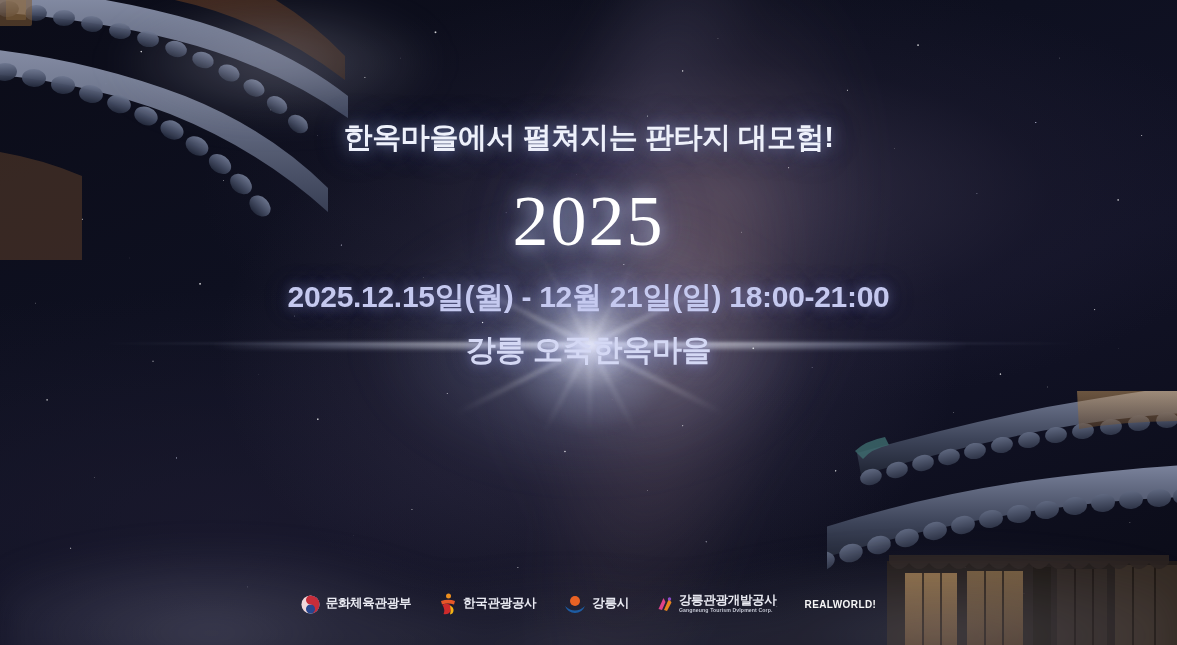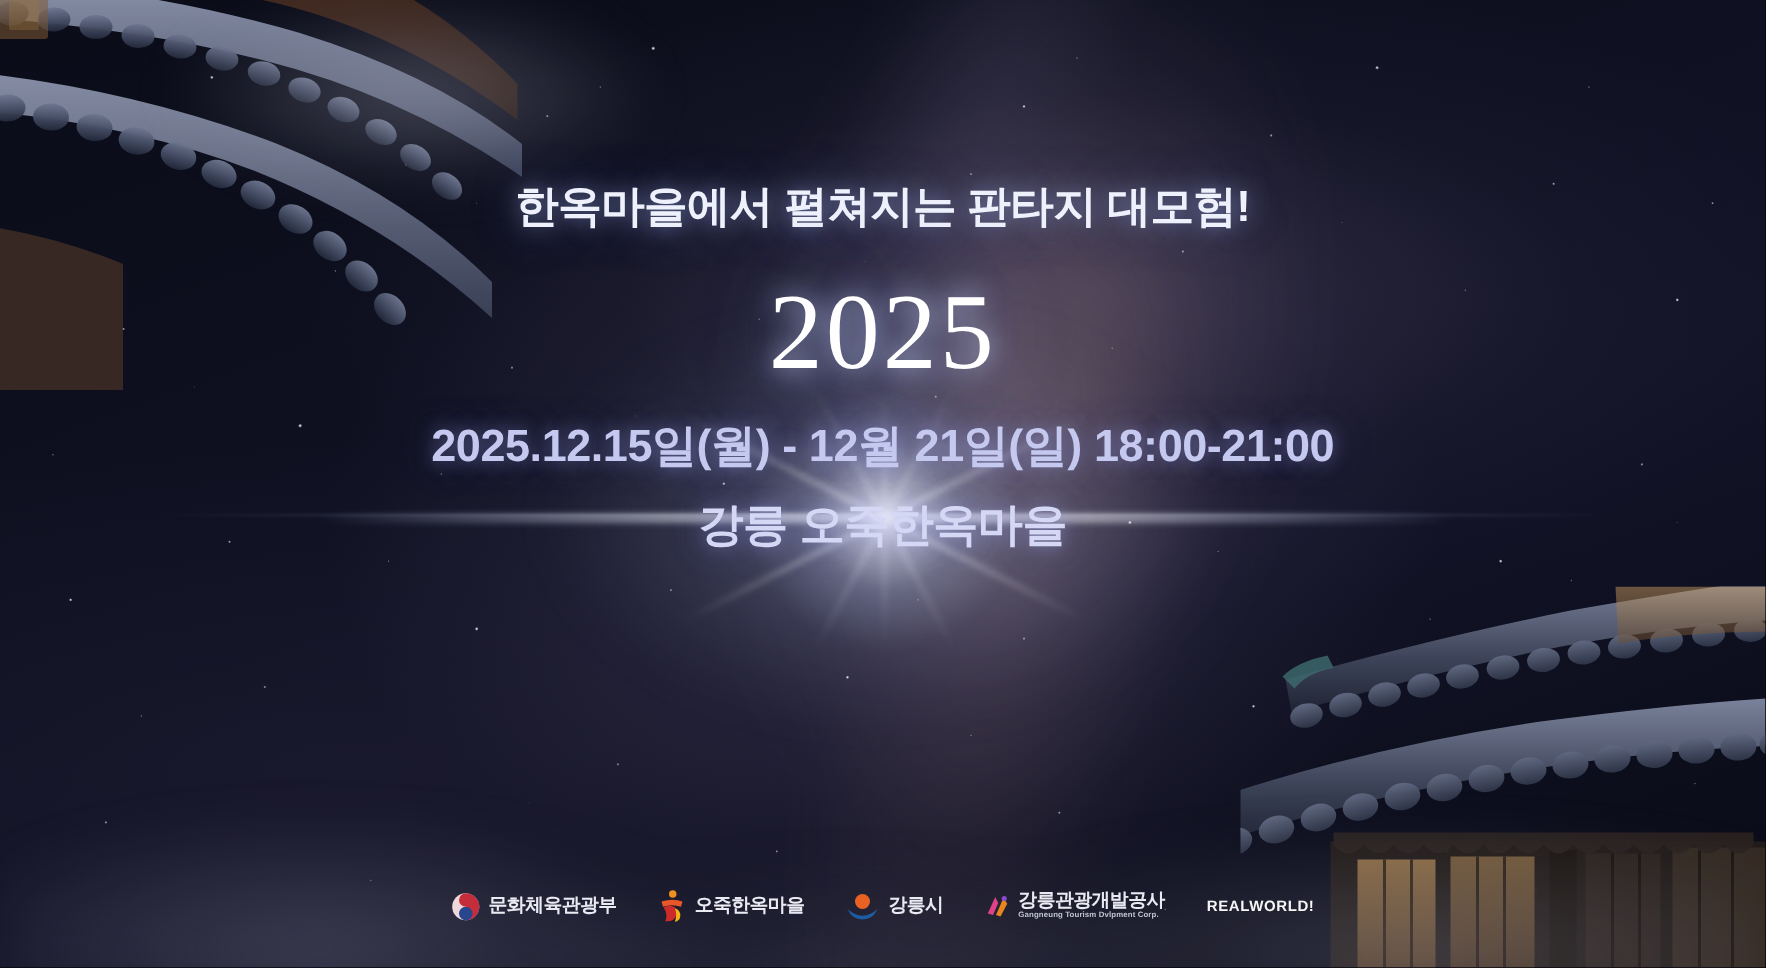--- a/index.html
+++ b/index.html
@@ -521,21 +521,21 @@
       <span class="logo-text">문화체육관광부</span>
     </div>
 
     <div class="logo">
       <svg class="logo-mark" width="18" height="22" viewBox="0 0 36 44">
         <circle cx="19" cy="6" r="5" fill="#f7941e"></circle>
         <path d="M4,16 q15,-5 28,0 l-2,7 q-12,-4 -24,0 Z" fill="#f05a28"></path>
         <path d="M7,24 q6,10 2,18 q10,2 14,-6 q4,-9 -2,-13 q-8,-3 -14,1 Z" fill="#d62b2b"></path>
         <path d="M22,25 q8,3 7,11 q-1,6 -7,7 q3,-9 0,-18 Z" fill="#fcb813"></path>
       </svg>
-      <span class="logo-text">오죽한옥마을</span>
+      <span class="logo-text">한국관광공사</span>
     </div>
 
     <div class="logo">
       <svg class="logo-mark" width="22" height="20" viewBox="0 0 44 40">
         <circle cx="22" cy="14" r="10" fill="#f26524"></circle>
         <path d="M2,24 q20,18 40,0 q-6,14 -20,14 q-14,0 -20,-14 Z" fill="#1d5fa8"></path>
       </svg>
       <span class="logo-text">강릉시</span>
     </div>
 

